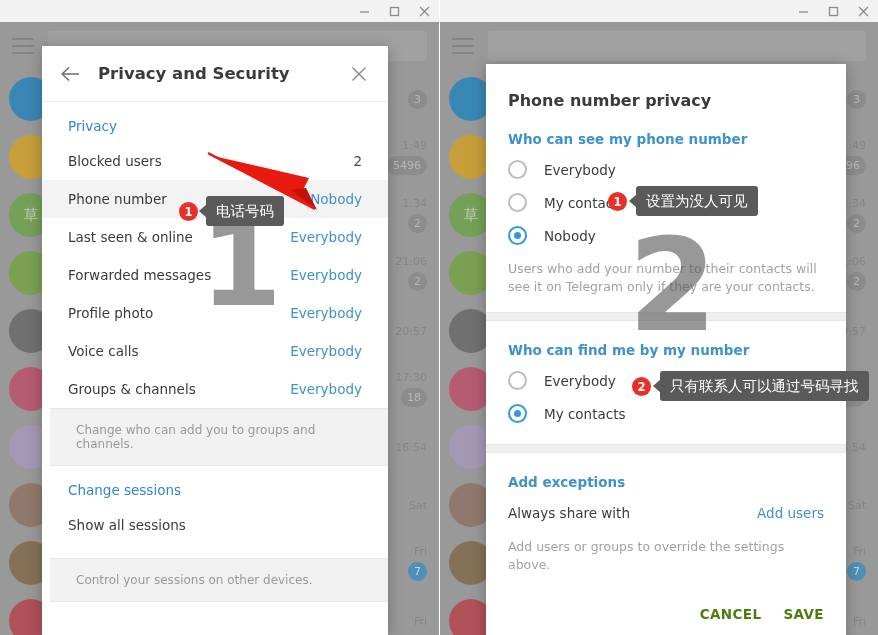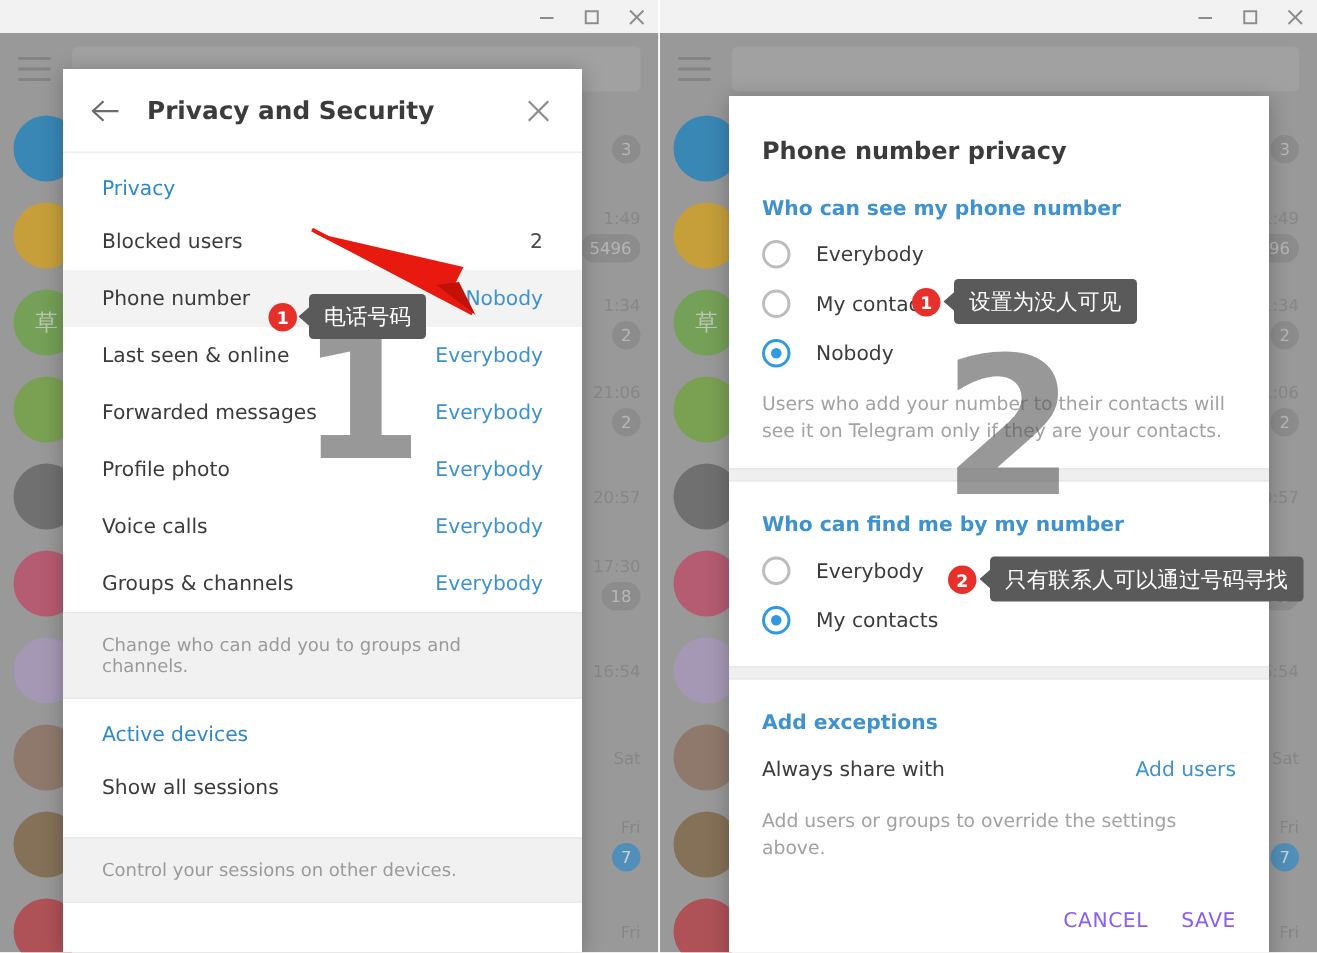--- a/index.html
+++ b/index.html
@@ -84,21 +84,21 @@
   }
   .prow {
     display: flex; align-items: center; justify-content: space-between;
     padding: 0 26px; height: 38px; font-size: 13.5px; color: #3b3b3b; gap: 27px;
   }
   .prow.highlight { background: #f3f3f3; }
   .prow .pval { color: #3e92cd; font-size: 13.5px; }
   .prow .pval.plain { color: #4a4a4a; }
   .hint {
     background: #f1f1f1; color: #9a9a9a; font-size: 12px;
-    padding: 14px 26px; border-top: 1px solid #e9e9e9; border-bottom: 1px solid #e9e9e9;
+    padding: 14px 26px; border-top: 1px solid #e9e9e9; border-bottom: 1px solid #e9e9e9; margin-left: 8px;
   }
   .spacer-white { height: 14px; background: #fff; }
 
   
   #phone-dialog {
     position: absolute; left: 46px; top: 28px; width: 360px; height: 595px;
     background: #ffffff; box-shadow: 0 2px 14px rgba(0,0,0,.26); overflow: hidden; margin-top: 36px;
   }
   .pd-title { font-size: 16px; font-weight: bold; color: #3b3b3b; padding: 27px 22px 0 22px; }
   .pd-section-title { color: #3e92cd; font-size: 13.5px; font-weight: bold; padding: 21px 22px 6px 22px; }
@@ -114,21 +114,21 @@
   }
   .radio-label { margin-left: 17px; font-size: 13.5px; color: #3b3b3b; }
   .pd-desc { color: #a2a2a2; font-size: 12.5px; line-height: 18px; padding: 8px 22px 16px 22px; }
   .pd-divider { height: 9px; background: #efefef; border-top: 1px solid #e8e8e8; border-bottom: 1px solid #e8e8e8; }
   .pd-row {
     display: flex; align-items: center; justify-content: space-between;
     padding: 0 22px; height: 34px; font-size: 13.5px; color: #3b3b3b;
   }
   .pd-row .act { color: #3e92cd; }
   .pd-actions { display: flex; justify-content: flex-end; gap: 22px; padding: 16px 22px 0 22px; }
-  .pd-actions .btn { color: #8b5cf6; font-size: 13.5px; font-weight: normal; letter-spacing: .4px; }
+  .pd-actions .btn { color: #4d7c0f; font-size: 13.5px; font-weight: bold; letter-spacing: .4px; }
 
   
   .bignum {
     position: absolute; font-family: "DejaVu Sans", "Liberation Sans", sans-serif;
     font-weight: bold; color: rgba(88,88,88,.62); line-height: 1; user-select: none;
   }
   .tooltip {
     position: absolute; display: flex; align-items: center; height: 30px;
     background: #5a5a5a; color: #ffffff; font-size: 14.5px;
     padding: 0 10px; border-radius: 3px; white-space: nowrap;
@@ -301,21 +301,21 @@
             <div class="prow">
               <span>Groups &amp; channels</span>
               <span class="pval">Everybody</span>
             </div>
           </div>
       </div>
 
       <div class="hint">Change who can add you to groups and channels.</div>
 
       <div class="section">
-        <div class="section-title">Active devices</div>
+        <div class="section-title">Change sessions</div>
         <div class="prow">
           <span>Show all sessions</span>
         </div>
         <div class="spacer-white"></div>
       </div>
 
       <div class="hint">Control your sessions on other devices.</div>
     </div>
 
     <div class="bignum" style="left:200px; top:205px; font-size:118px;">1</div>

